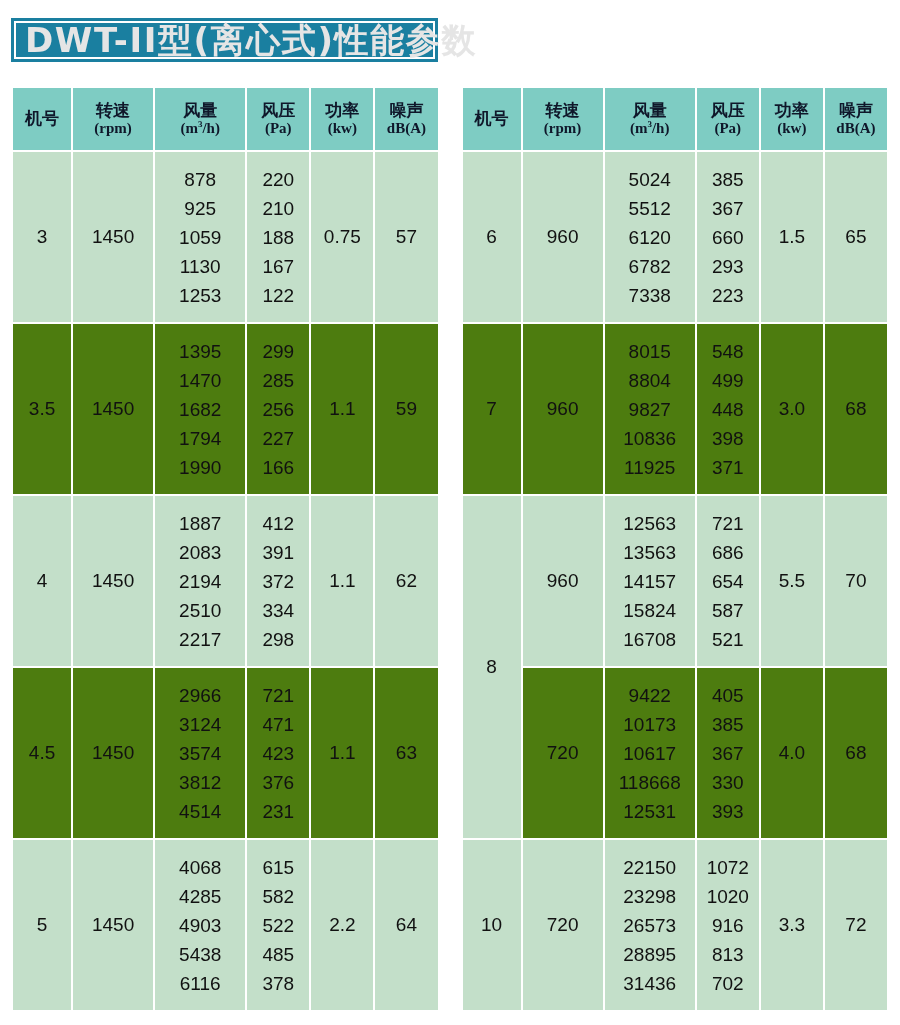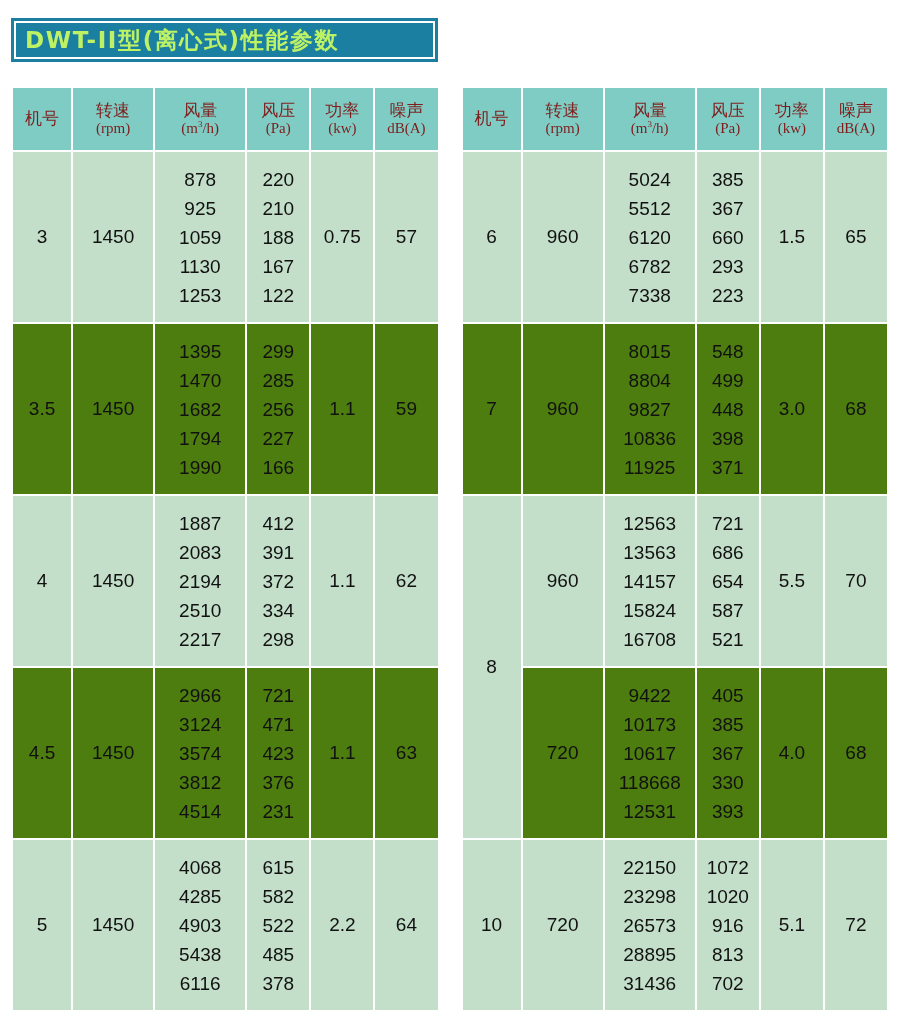--- a/index.html
+++ b/index.html
@@ -16,24 +16,24 @@
     box-sizing:border-box;
     padding:3px;
   }
   .title-inner{
     width:100%;height:100%;
     border:2px solid #ffffff;
     box-sizing:border-box;
     display:flex;align-items:center;
   }
   .title-text{
-    color:#bef264;
+    color:#e5e5e5;
     font-family:"DejaVu Sans","Liberation Sans",sans-serif;
     font-weight:bold;
-    font-size:23px;
+    font-size:34px;
     letter-spacing:1.6px;
     padding-left:9px;
     white-space:nowrap;
     line-height:1;
   }
 
   
   .tables{
     position:absolute;left:11px;top:86px;
     width:878px;
@@ -48,22 +48,22 @@
   }
   .tbl col.c-no   {width:58px;}
   .tbl col.c-rpm  {width:80px;}
   .tbl col.c-flow {width:90px;}
   .tbl col.c-pres {width:62px;}
   .tbl col.c-pow  {width:62px;}
   .tbl col.c-noise{width:62px;}
 
   .tbl th{
     background:#7ECCC3;
-    color:#7f1d1d;
-    font-weight:normal;
+    color:#0f172a;
+    font-weight:bold;
     font-size:17px;
     line-height:1.12;
     height:62px;
     padding:0 2px;
     text-align:center;
     vertical-align:middle;
     border:0;
   }
   .th-unit{
     font-size:15px;
@@ -416,20 +416,20 @@
             </td>
             <td class="band-a">
               <div class="stack">
                 <span>1072</span>
                 <span>1020</span>
                 <span>916</span>
                 <span>813</span>
                 <span>702</span>
               </div>
             </td>
-            <td class="band-a">5.1</td>
+            <td class="band-a">3.3</td>
             <td class="band-a">72</td>
           </tr>
         </tbody>
     </table>
 
   </div>
 </div>
 
 </body></html>

